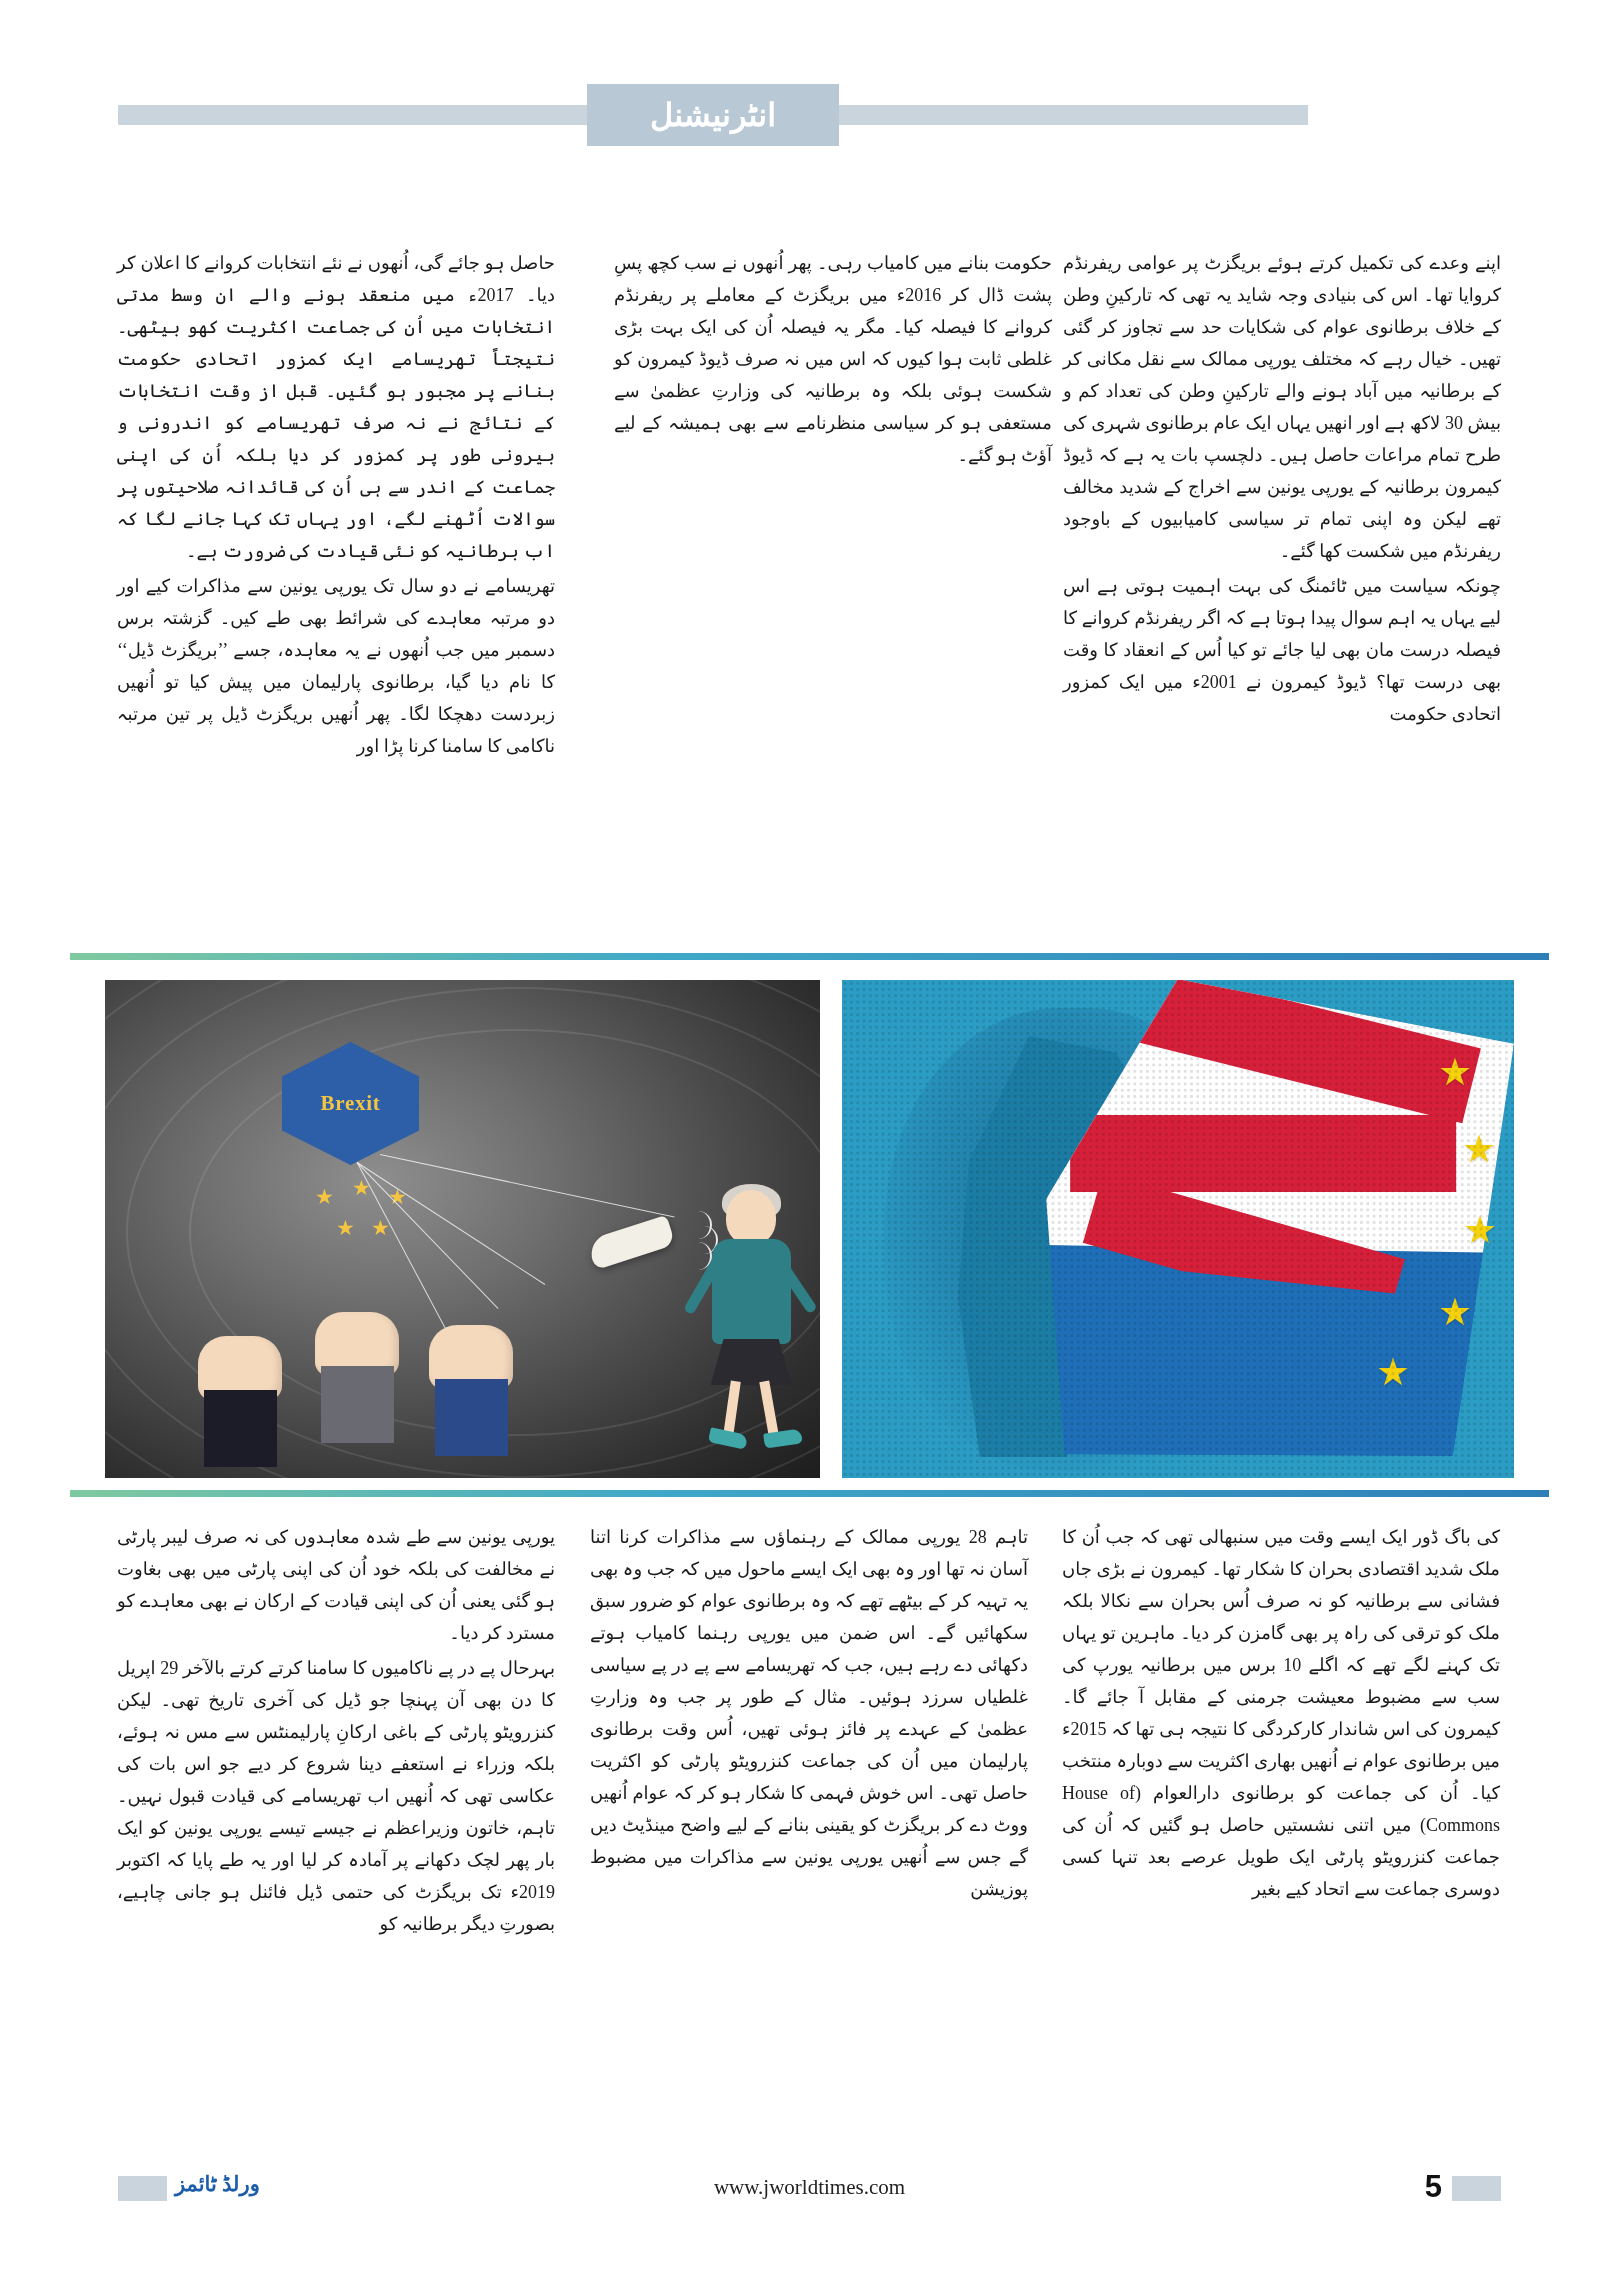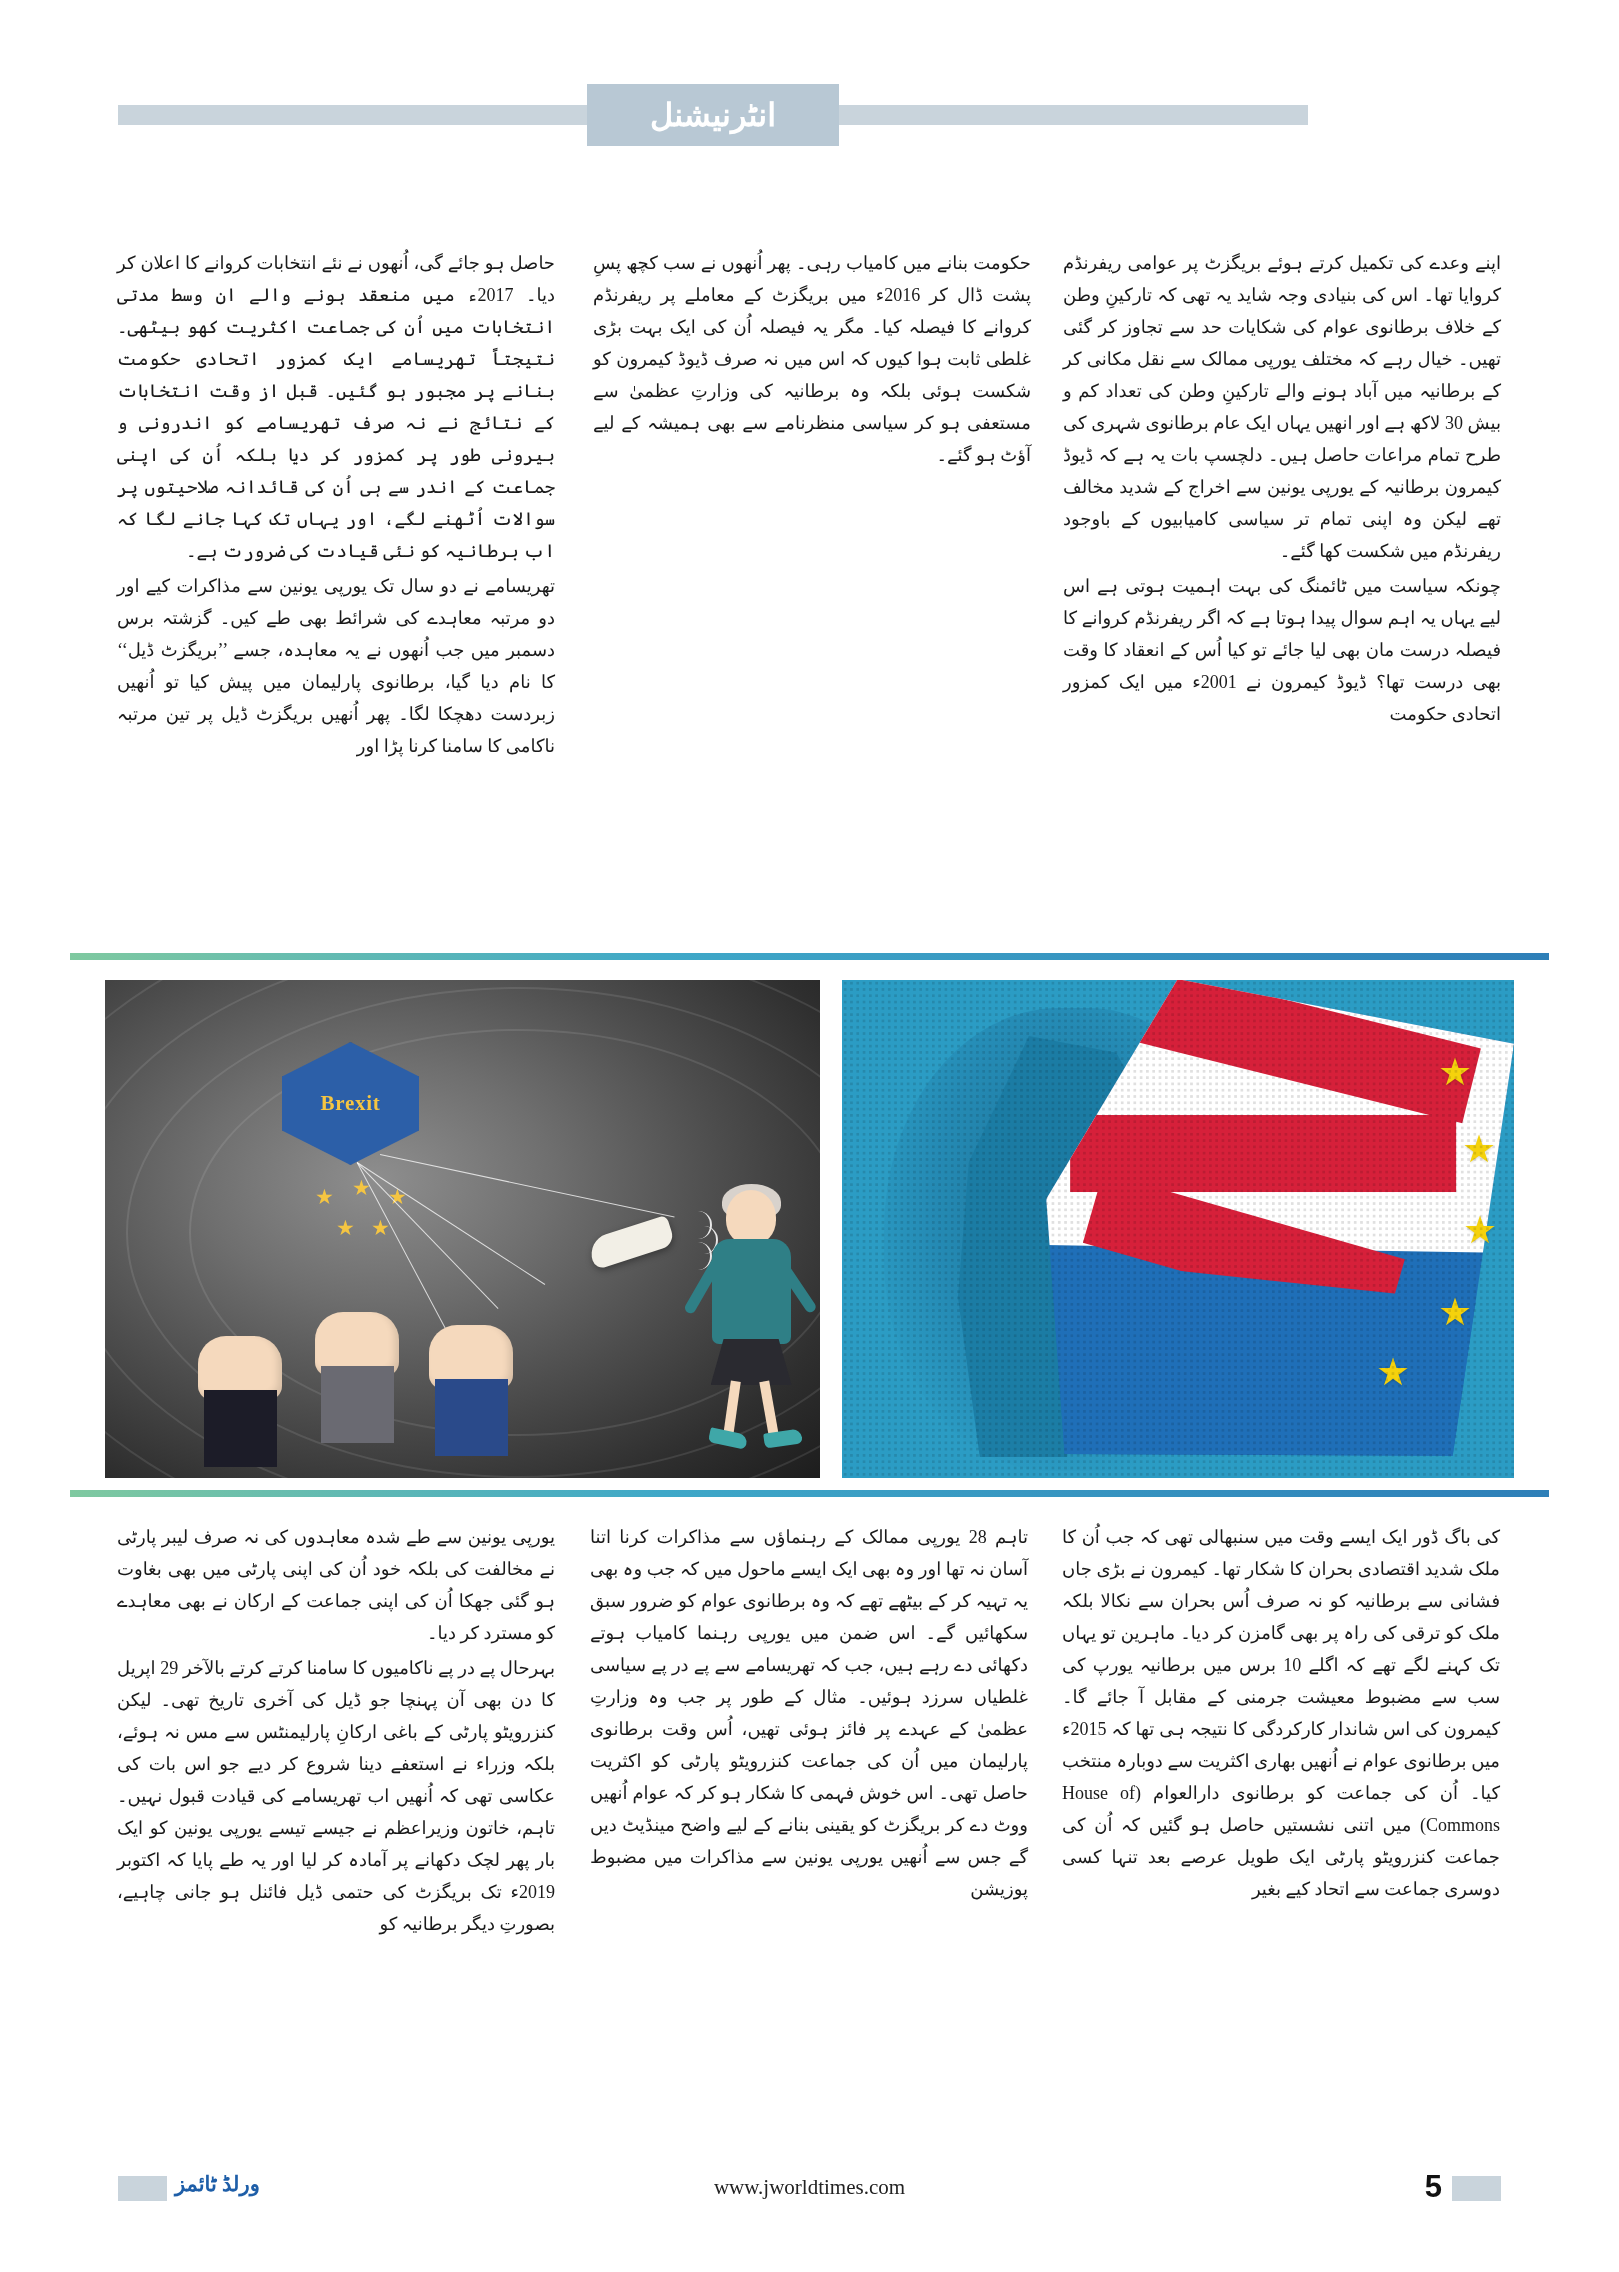--- a/index.html
+++ b/index.html
@@ -69,21 +69,21 @@
     text-align-last: right;
   }
 
   
   .top-col {
     top: 247px;
     width: 438px;
     height: 673px;
   }
   .top-col.c1 { right: 118px; }   
-  .top-col.c2 { right: 588px; }
+  .top-col.c2 { right: 567px; }
   .top-col.c3 { right: 1064px; }
 
   
   .bottom-col {
     top: 1521px;
     width: 438px;
     height: 603px;
   }
   .bottom-col.c1 { right: 119px; }
   .bottom-col.c2 { right: 591px; }
@@ -479,21 +479,21 @@
 
 <div class="col-block bottom-col c1">
   <p>کی باگ ڈور ایک ایسے وقت میں سنبھالی تھی کہ جب اُن کا ملک شدید اقتصادی بحران کا شکار تھا۔ کیمرون نے بڑی جاں فشانی سے برطانیہ کو نہ صرف اُس بحران سے نکالا بلکہ ملک کو ترقی کی راہ پر بھی گامزن کر دیا۔ ماہرین تو یہاں تک کہنے لگے تھے کہ اگلے 10 برس میں برطانیہ یورپ کی سب سے مضبوط معیشت جرمنی کے مقابل آ جائے گا۔ کیمرون کی اس شاندار کارکردگی کا نتیجہ ہی تھا کہ 2015ء میں برطانوی عوام نے اُنھیں بھاری اکثریت سے دوبارہ منتخب کیا۔ اُن کی جماعت کو برطانوی دارالعوام (House of Commons) میں اتنی نشستیں حاصل ہو گئیں کہ اُن کی جماعت کنزرویٹو پارٹی ایک طویل عرصے بعد تنہا کسی دوسری جماعت سے اتحاد کیے بغیر</p>
 </div>
 
 <div class="col-block bottom-col c2">
   <p>تاہم 28 یورپی ممالک کے رہنماؤں سے مذاکرات کرنا اتنا آسان نہ تھا اور وہ بھی ایک ایسے ماحول میں کہ جب وہ بھی یہ تہیہ کر کے بیٹھے تھے کہ وہ برطانوی عوام کو ضرور سبق سکھائیں گے۔ اس ضمن میں یورپی رہنما کامیاب ہوتے دکھائی دے رہے ہیں، جب کہ تھریسامے سے پے در پے سیاسی غلطیاں سرزد ہوئیں۔ مثال کے طور پر جب وہ وزارتِ عظمیٰ کے عہدے پر فائز ہوئی تھیں، اُس وقت برطانوی پارلیمان میں اُن کی جماعت کنزرویٹو پارٹی کو اکثریت حاصل تھی۔ اس خوش فہمی کا شکار ہو کر کہ عوام اُنھیں ووٹ دے کر بریگزٹ کو یقینی بنانے کے لیے واضح مینڈیٹ دیں گے جس سے اُنھیں یورپی یونین سے مذاکرات میں مضبوط پوزیشن</p>
 </div>
 
 <div class="col-block bottom-col c3">
-  <p>یورپی یونین سے طے شدہ معاہدوں کی نہ صرف لیبر پارٹی نے مخالفت کی بلکہ خود اُن کی اپنی پارٹی میں بھی بغاوت ہو گئی جھکا اُن کی اپنی جماعت کے ارکان نے بھی معاہدے کو مسترد کر دیا۔</p>
+  <p>یورپی یونین سے طے شدہ معاہدوں کی نہ صرف لیبر پارٹی نے مخالفت کی بلکہ خود اُن کی اپنی پارٹی میں بھی بغاوت ہو گئی یعنی اُن کی اپنی قیادت کے ارکان نے بھی معاہدے کو مسترد کر دیا۔</p>
   <p>بہرحال پے در پے ناکامیوں کا سامنا کرتے کرتے بالآخر 29 اپریل کا دن بھی آن پہنچا جو ڈیل کی آخری تاریخ تھی۔ لیکن کنزرویٹو پارٹی کے باغی ارکانِ پارلیمنٹس سے مس نہ ہوئے، بلکہ وزراء نے استعفے دینا شروع کر دیے جو اس بات کی عکاسی تھی کہ اُنھیں اب تھریسامے کی قیادت قبول نہیں۔ تاہم، خاتون وزیراعظم نے جیسے تیسے یورپی یونین کو ایک بار پھر لچک دکھانے پر آمادہ کر لیا اور یہ طے پایا کہ اکتوبر 2019ء تک بریگزٹ کی حتمی ڈیل فائنل ہو جانی چاہیے، بصورتِ دیگر برطانیہ کو</p>
 </div>
 
 <div class="footer">
   <div class="footer-bar-left"></div>
   <div class="footer-brand">ورلڈ ٹائمز</div>
   <div class="footer-url">www.jworldtimes.com</div>
   <div class="footer-page">5</div>
   <div class="footer-bar-right"></div>
 </div>

